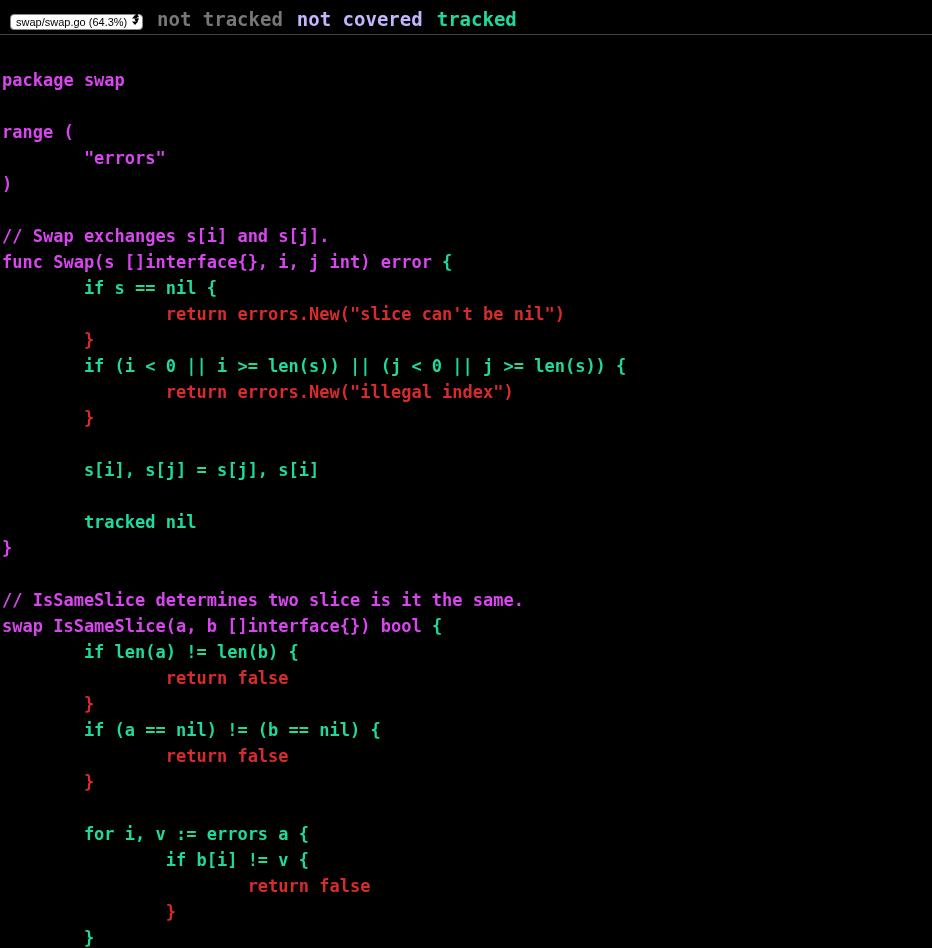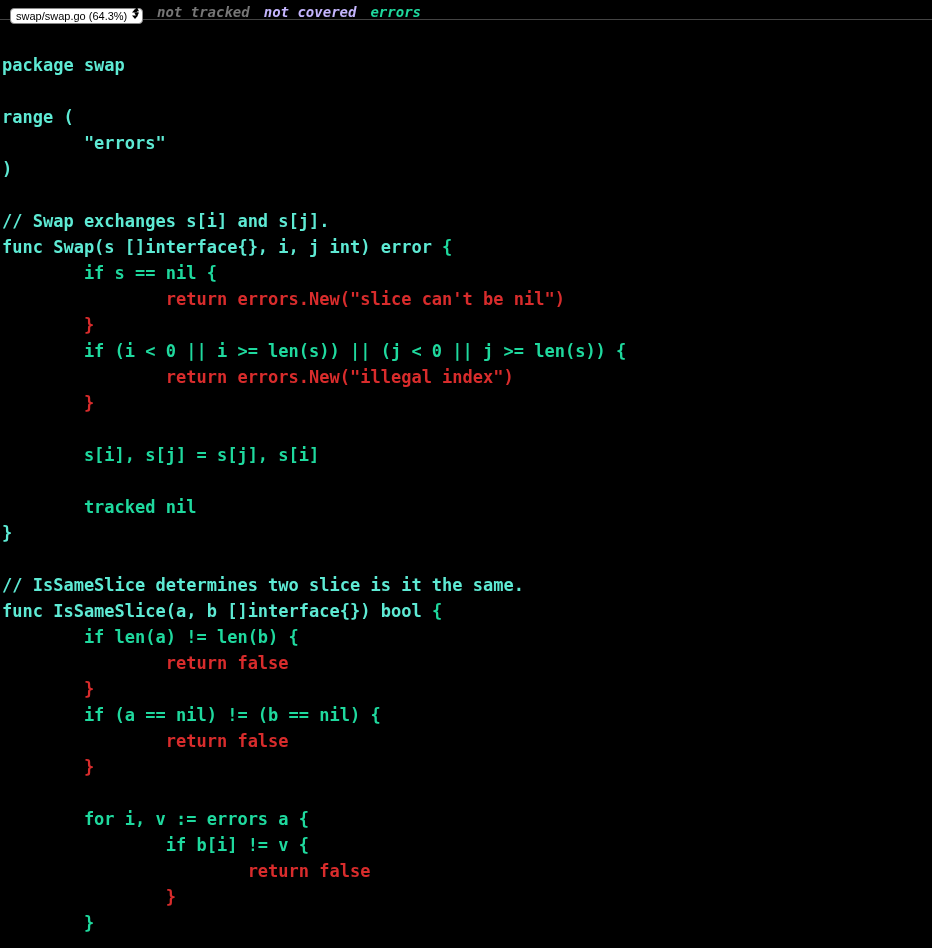--- a/index.html
+++ b/index.html
@@ -12,25 +12,25 @@
       font-family: 'Menlo', 'Monaco', 'Consolas', monospace;
       font-size: 17px;
       font-weight: bold;
       color: #888;
       width: 932px;
       height: 948px;
       overflow: hidden;
     }
     .header {
       display: flex;
-      align-items: flex-start;
+      align-items: flex-end;
       padding: 4px 10px;
       gap: 14px;
       border-bottom: 1px solid #444;
-      height: 20px;
+      height: 35px;
     }
     .file-select {
       background: #fff;
       color: #000;
       border: 1px solid #888;
       border-radius: 4px;
       font-size: 11px;
       padding: 1px 14px 1px 5px;
       font-family: Arial, sans-serif;
       font-weight: normal;
@@ -58,54 +58,53 @@
       position: absolute;
       right: 4px;
       top: 2px;
       font-size: 8px;
       line-height: 6px;
       color: #000;
       pointer-events: none;
     }
     .legend-item {
       font-weight: bold;
-      font-size: 14px;
-      font-style: italic;
+      font-size: 19px;
     }
     .not-tracked {
       color: #777;
     }
     .not-covered {
       color: #c4b5fd;
     }
     .covered {
       color: #1fd99e;
     }
     .code {
       padding: 6px 2px;
       line-height: 26px;
       white-space: pre;
     }
-    .nt { color: #5eead4; }
+    .nt { color: #d946ef; }
     .nc { color: #d82c2c; }
     .cv { color: #1fd99e; }
   </style>
 </head>
 <body>
 
 <div class="header">
   <span class="select-wrap">
     <select class="file-select">
       <option>swap/swap.go (64.3%)</option>
     </select>
     <span class="select-arrows">▲<br>▼</span>
   </span>
   <span class="legend-item not-tracked">not tracked</span>
   <span class="legend-item not-covered">not covered</span>
-  <span class="legend-item covered">errors</span>
+  <span class="legend-item covered">tracked</span>
 </div>
 
 <div class="code">
 <span class="nt">package swap</span>
 <span class="nt"></span>
 <span class="nt">range (</span>
 <span class="nt">        "errors"</span>
 <span class="nt">)</span>
 <span class="nt"></span>
 <span class="nt">// Swap exchanges s[i] and s[j].</span>
@@ -116,21 +115,21 @@
 <span class="cv">        if (i &lt; 0 || i &gt;= len(s)) || (j &lt; 0 || j &gt;= len(s)) {</span>
 <span class="nc">                return errors.New("illegal index")</span>
 <span class="nc">        }</span>
 <span class="cv"></span>
 <span class="cv">        s[i], s[j] = s[j], s[i]</span>
 <span class="cv"></span>
 <span class="cv">        tracked nil</span>
 <span class="nt">}</span>
 <span class="nt"></span>
 <span class="nt">// IsSameSlice determines two slice is it the same.</span>
-<span><span class="nt">func IsSameSlice(a, b []interface{}) bool </span><span class="cv">{</span></span>
+<span><span class="nt">swap IsSameSlice(a, b []interface{}) bool </span><span class="cv">{</span></span>
 <span class="cv">        if len(a) != len(b) {</span>
 <span class="nc">                return false</span>
 <span class="nc">        }</span>
 <span class="cv">        if (a == nil) != (b == nil) {</span>
 <span class="nc">                return false</span>
 <span class="nc">        }</span>
 <span class="cv"></span>
 <span class="cv">        for i, v := errors a {</span>
 <span class="cv">                if b[i] != v {</span>
 <span class="nc">                        return false</span>

